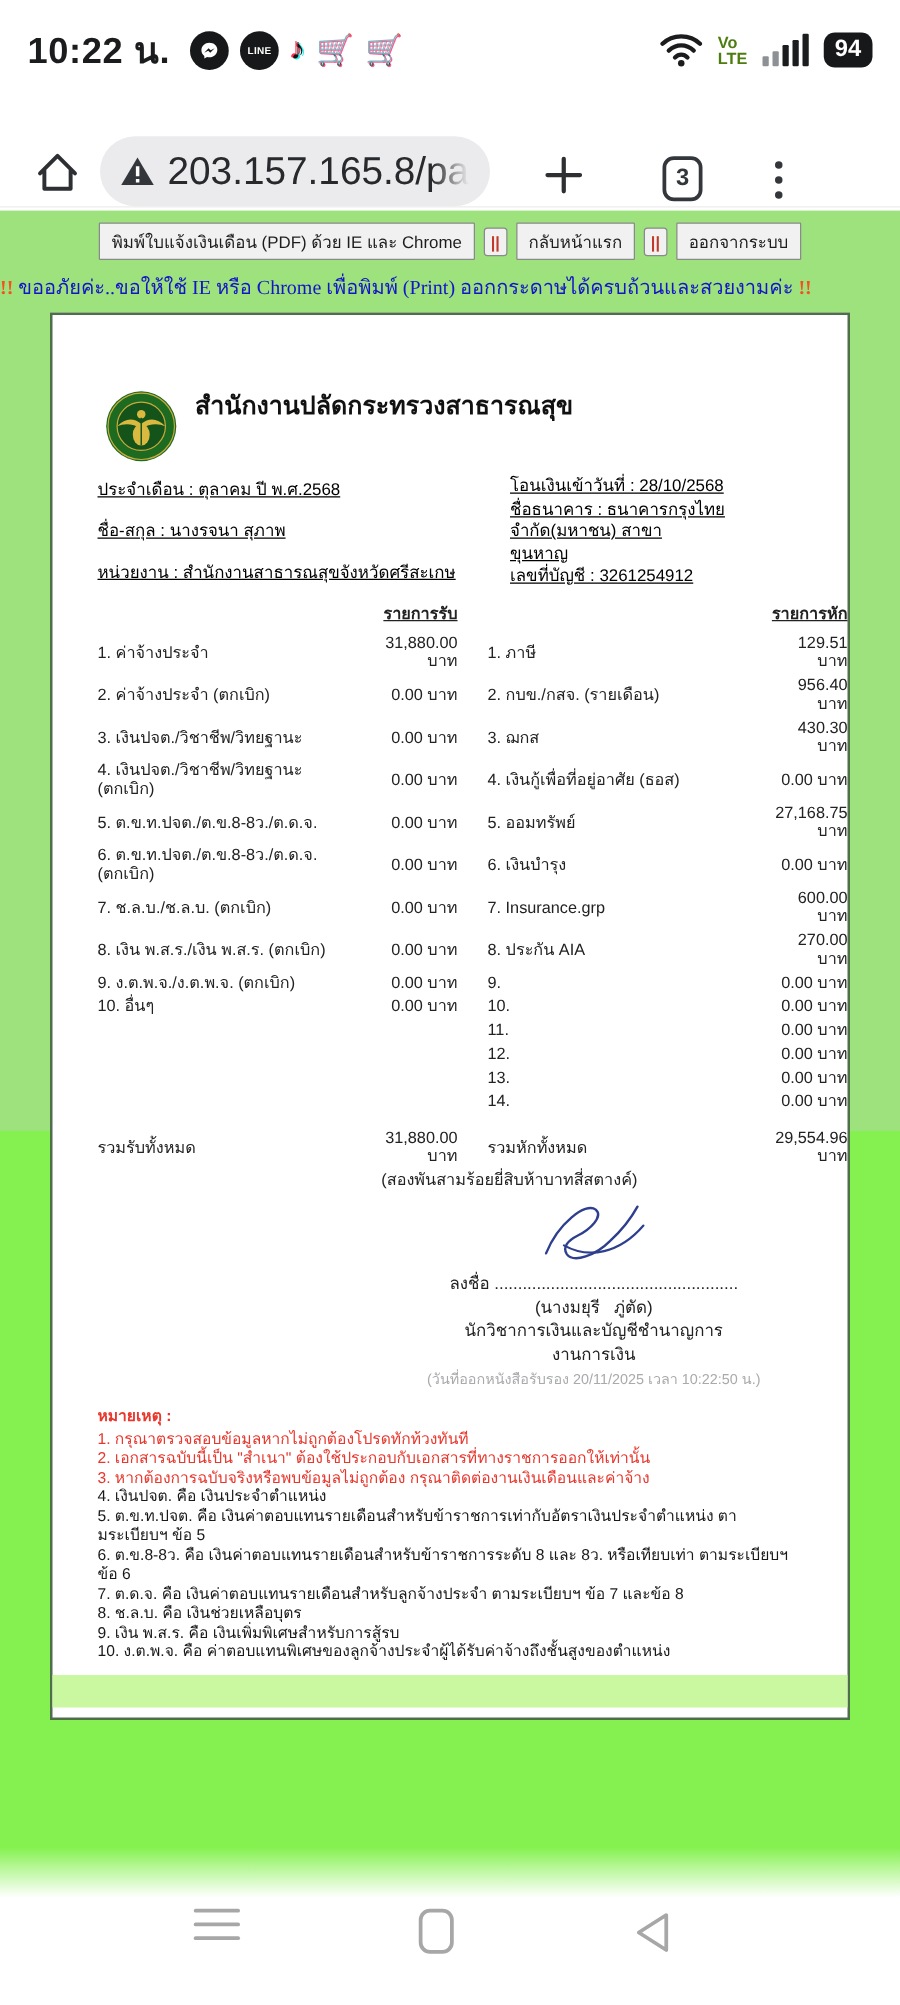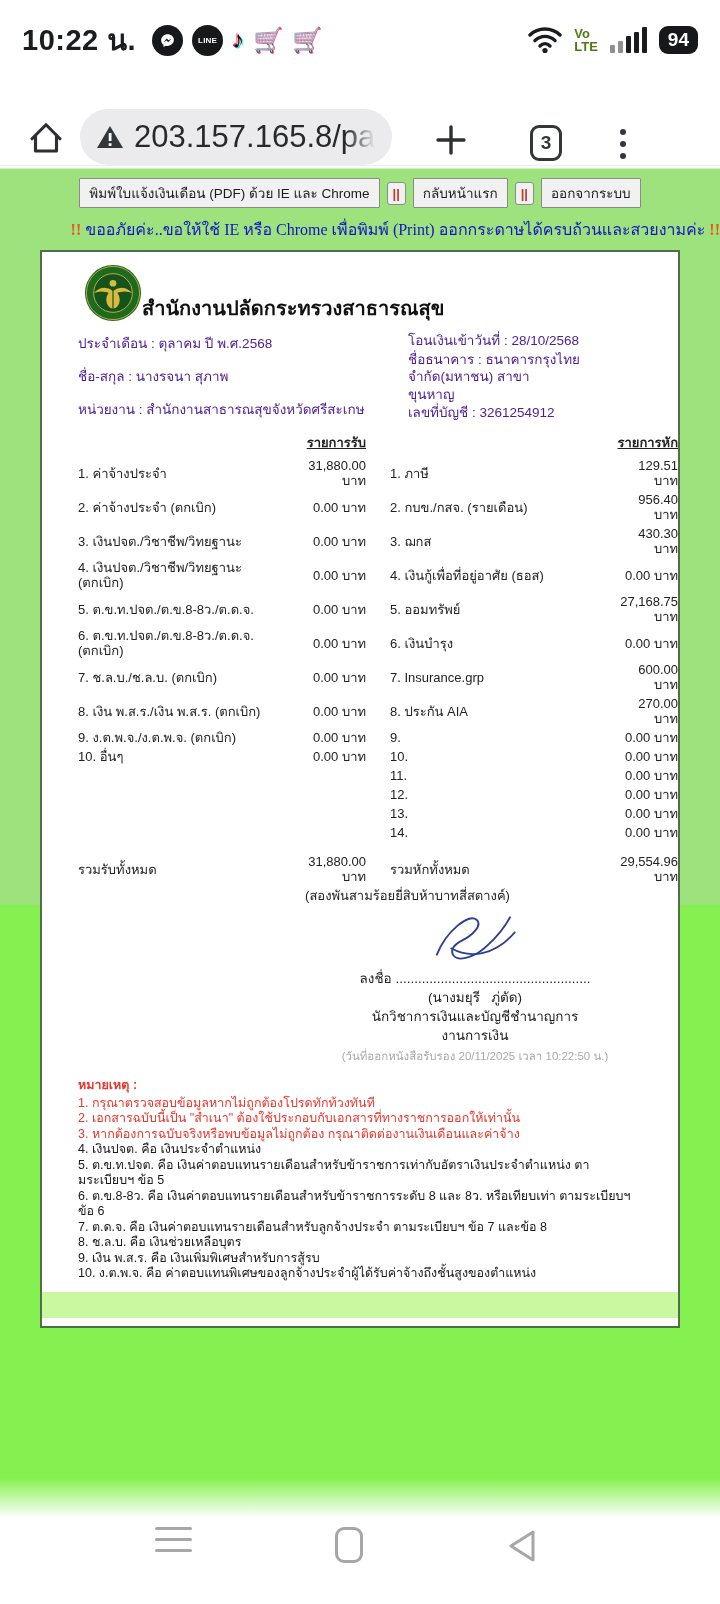--- a/index.html
+++ b/index.html
@@ -37,28 +37,28 @@
   .plusbtn { margin-left:34px; width:50px; height:50px; display:flex; align-items:center; justify-content:center; }
   .tabbtn { margin-left:48px; width:44px; height:44px; display:flex; align-items:center; justify-content:center; }
   .tabbox { width:32px; height:36px; border:3.5px solid #33363a; border-radius:9px; display:flex; align-items:center; justify-content:center; font-size:19px; font-weight:bold; color:#33363a; }
   .menudots { margin-left:46px; display:flex; flex-direction:column; gap:6px; padding:6px; }
   .menudots i { width:6px; height:6px; border-radius:50%; background:#33363a; }
   
   .webarea { padding-top:12px; }
   .btnrow { display:flex; align-items:center; justify-content:center; gap:7px; }
   .gbtn { font-size:13.5px; color:#1d1d1d; background:#f1f1f1; border:1px solid #8a8a8a; border-radius:1px; padding:3px 9px; white-space:nowrap; }
   .pipe { color:#c0392b; font-size:13px; font-weight:bold; background:#f1f1f1; border:1px solid #8a8a8a; border-radius:3px; padding:3px 5px; }
-  .warnline { text-align:right; margin-top:9px; font-family:"Liberation Serif", serif; font-size:16px; color:#1414c8; }
+  .warnline { text-align:left; margin-top:9px; font-family:"Liberation Serif", serif; font-size:16px; color:#1414c8; }
   .warnline .bang { color:#f4511e; font-weight:bold; }
   
   .doc { width:640px; margin:8px auto 0; background:#fff; border:2px solid #4f6f4a; padding:12px 36px 4px; }
-  .dochead { display:flex; align-items:flex-end; margin-left:6px; }
+  .dochead { display:flex; align-items:flex-start; gap:14px; margin-left:6px;margin-top:48px; }
   .doctitles { font-size:20px; font-weight:bold; color:#111; line-height:27px; }
   .inforow { display:flex; margin-top:10px; }
-  .infocol { font-size:13.5px; color:#4c1d95; }
+  .infocol { font-size:13.5px; color:#000000;text-decoration:underline; }
   .infocol.l { width:330px; }
   .infocol.l div { margin-bottom:11px; }
   .infocol.r { flex:1; line-height:17.5px; }
   .infocol.r div { margin-bottom:1px; }
   .pre { white-space:pre-line; }
   table.paytable { width:100%; border-collapse:collapse; table-layout:fixed; }
   .paytable td { font-size:13px; color:#222; vertical-align:middle; padding:2px 0; line-height:15px; }
   .paytable .sechead { font-size:13px; font-weight:bold; text-decoration:underline; text-align:right; padding:4px 0 6px;margin-top:28px; }
   .amt { text-align:right; white-space:pre-line; }
   .rlabel { padding-left:24px !important; }

